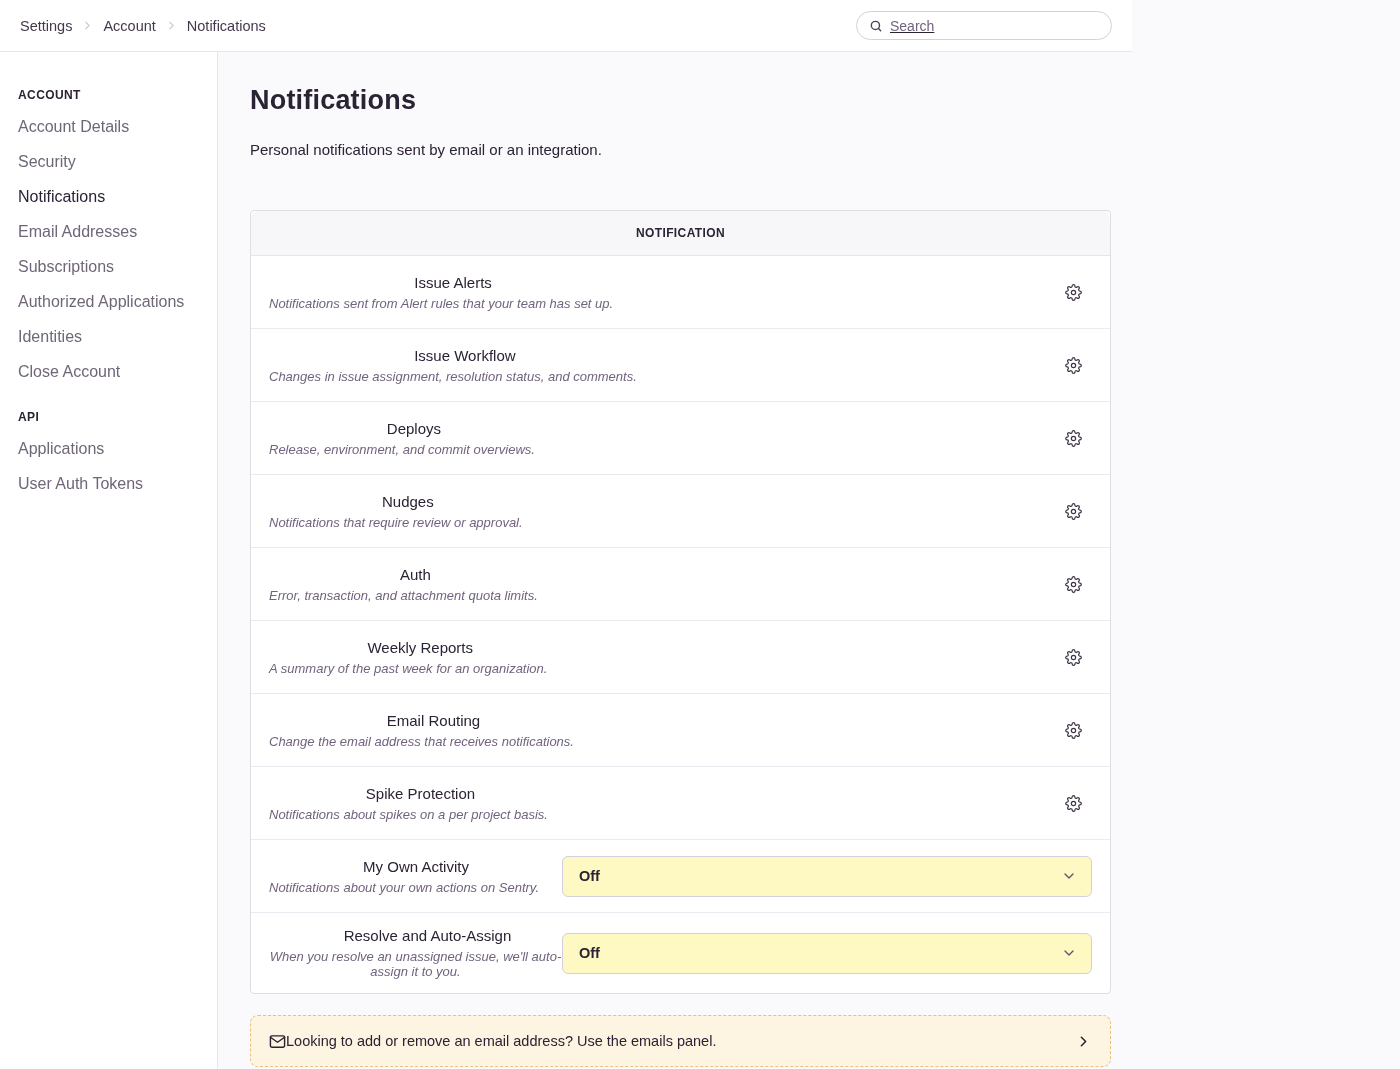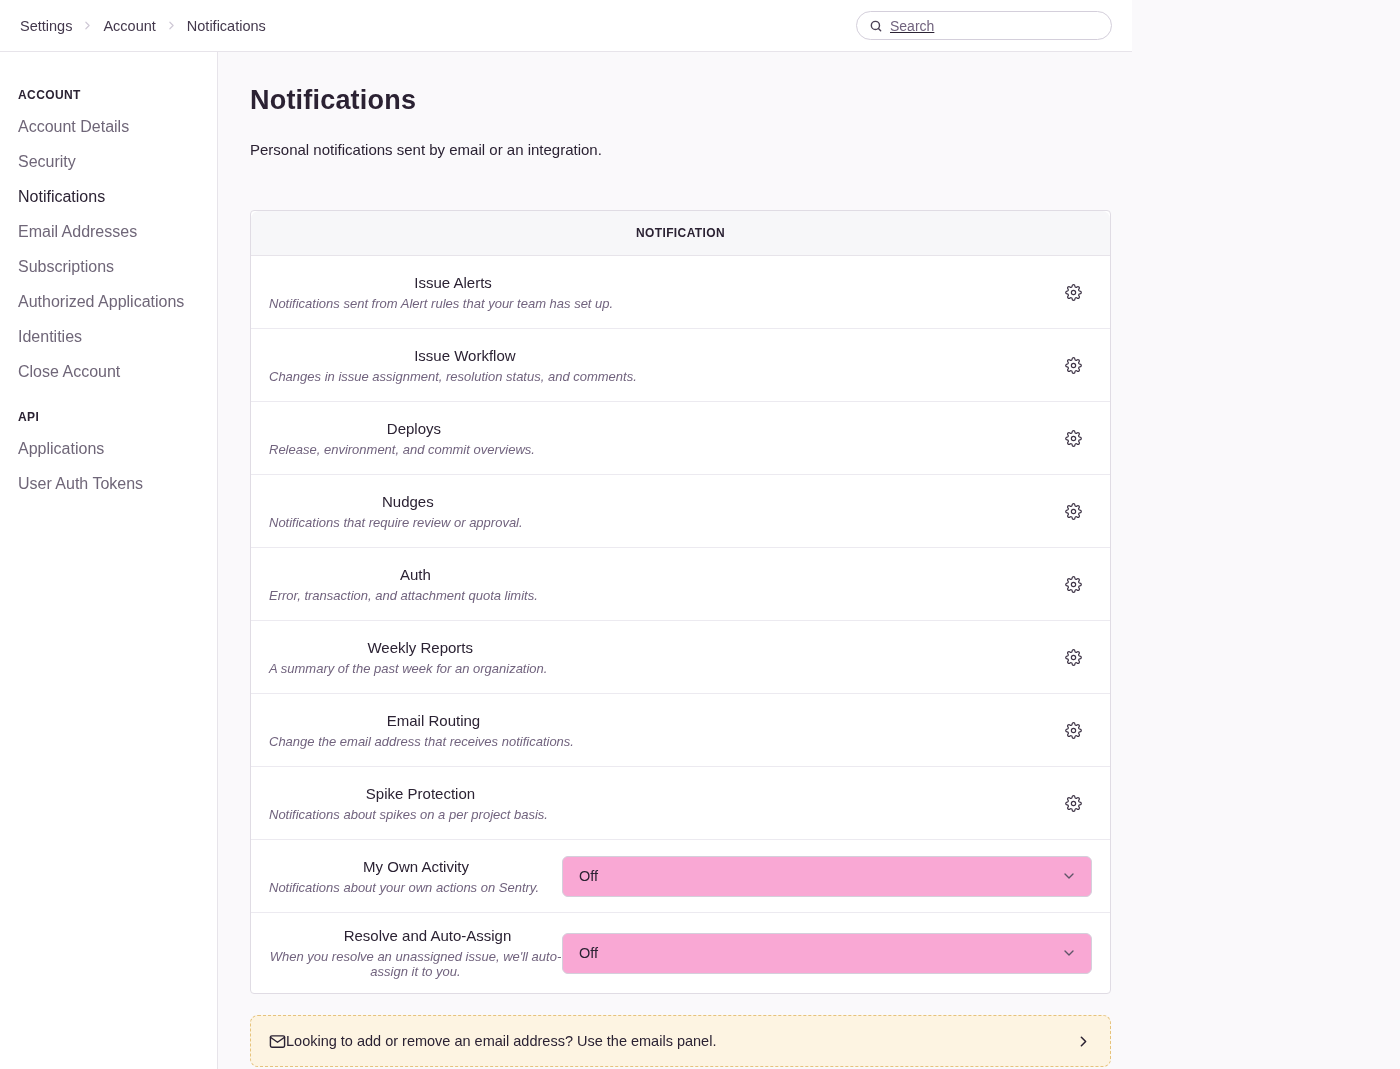--- a/index.html
+++ b/index.html
@@ -35,21 +35,21 @@
   .panel-header { background:#f7f7f9; border-bottom:1px solid #e7e4ea; border-radius:8px 8px 0 0;
                   padding:15px 18px; font-size:12px; font-weight:700; letter-spacing:.4px; color:#2b2233; }
   .row { display:flex; align-items:center; justify-content:space-between;
          padding:14px 18px; min-height:73px; border-bottom:1px solid #eceaf0; }
   .row:last-of-type { border-bottom:none; }
   .row-title { font-size:15px; color:#2b2233; margin-bottom:5px;margin-left:24px; }
   .row-desc { font-size:13px; color:#71637e;font-style:italic; }
   .gear-btn { background:none; border:none; cursor:pointer; padding:4px; display:flex; color:#3e3446; margin-right:6px; }
   .select { width:530px; min-width:530px; height:41px; border:1px solid #d4cfdb; border-radius:6px;
             display:flex; align-items:center; justify-content:space-between;
-            padding:0 14px 0 16px; background:#f9a8d4; font-size:14.5px; color:#2b2233; cursor:pointer; }
+            padding:0 14px 0 16px; background:#fef9c3; font-size:14.5px; color:#2b2233; cursor:pointer;font-weight:bold; }
   .select .chev { display:flex; color:#5f5568; }
 
   
   .banner { margin-top:21px; background:#fdf4e2; border:1px dashed #e6c37c; border-radius:8px;
             min-height:52px; display:flex; align-items:center; gap:0; padding:8px 18px;
             font-size:14.5px; color:#2b2233; cursor:pointer; }
   .banner .grow { flex:1; }
   .icon { display:flex; color:#2b2233; }
 </style>
 </head>

